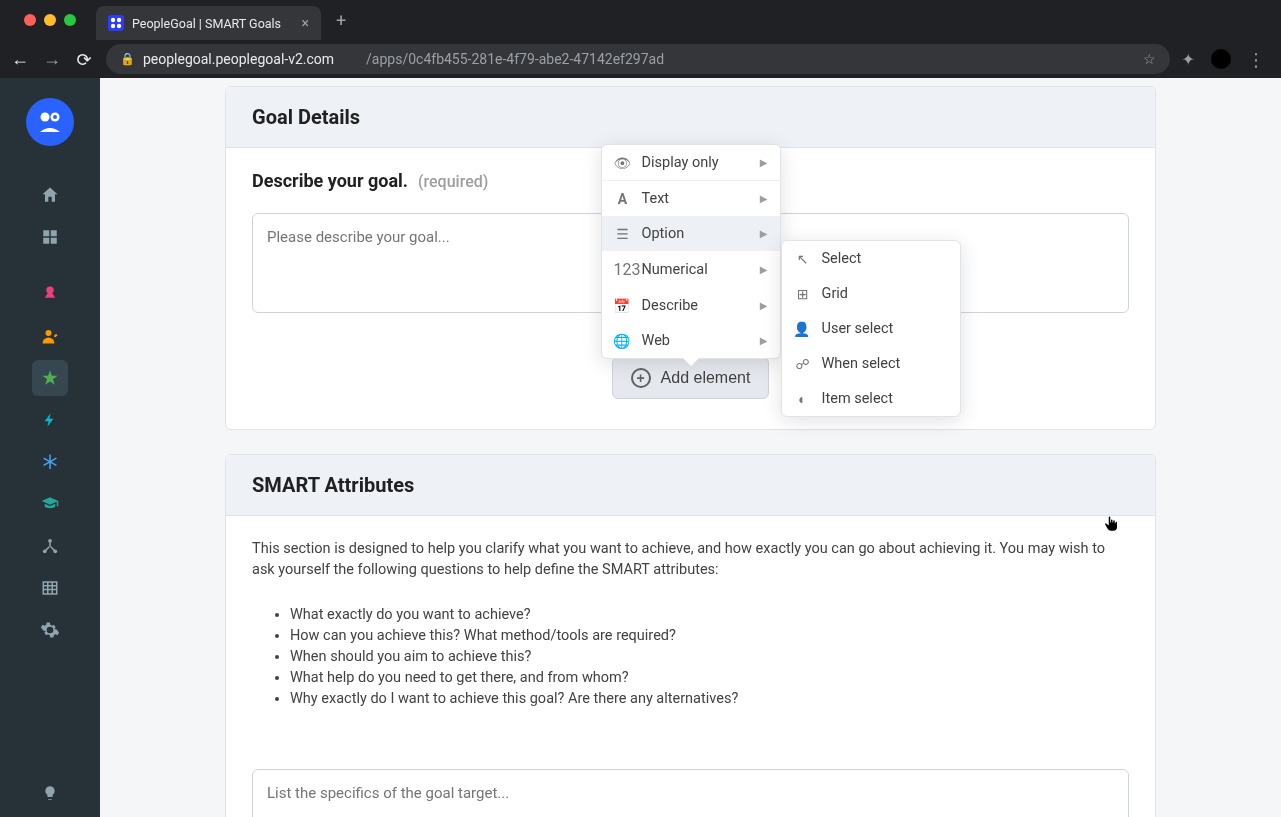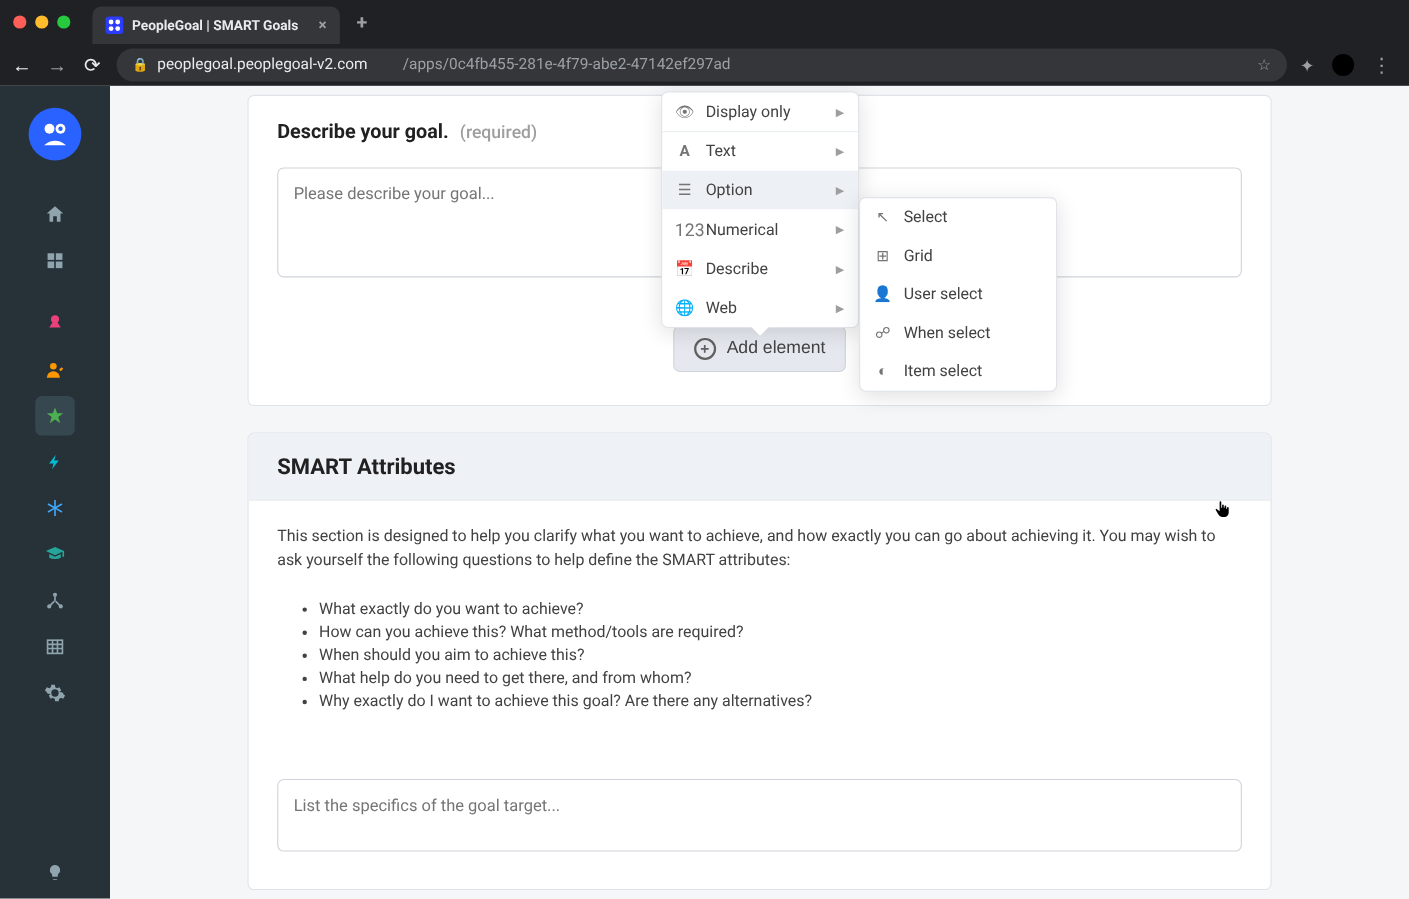--- a/index.html
+++ b/index.html
@@ -13,22 +13,21 @@
 
 
 .browser-chrome {
   background: #202124;
   height: 78px;
 }
 .tab-bar {
   height: 40px;
   display: flex;
   align-items: center;
-  padding-left: 7px;
-  font-weight: bold;
+  padding-left: 19px;
 }
 .traffic-lights {
   display: flex;
   gap: 8px;
   margin-right: 20px;
   padding-left: 5px;
 }
 .tl { width: 12px; height: 12px; border-radius: 50%; }
 .tl.red { background: #ff5f56; }
 .tl.yellow { background: #ffbd2e; }
@@ -368,20 +367,21 @@
     <div class="sb-item" style="margin-bottom:6px;">
         <svg width="16" height="18" viewBox="0 0 24 24" fill="currentColor">
           <path d="M9 21h6a1 1 0 01-1 1h-4a1 1 0 01-1-1zm3-19a7 7 0 00-4 12.7V17a1 1 0 001 1h6a1 1 0 001-1v-2.3A7 7 0 0012 2z"></path>
         </svg>
       </div>
   </div>
 
   <div class="main">
 
     <div class="card">
+      <div class="card-header">Goal Details</div>
       <div class="card-body">
         <div>
           <span class="field-label">Describe your goal.</span>
           <span class="req">(required)</span>
         </div>
         <textarea class="textarea" placeholder="Please describe your goal..." style=""></textarea>
 
         <div class="add-wrap">
           <button class="add-btn">
             <span class="add-icon-circle">+</span>

